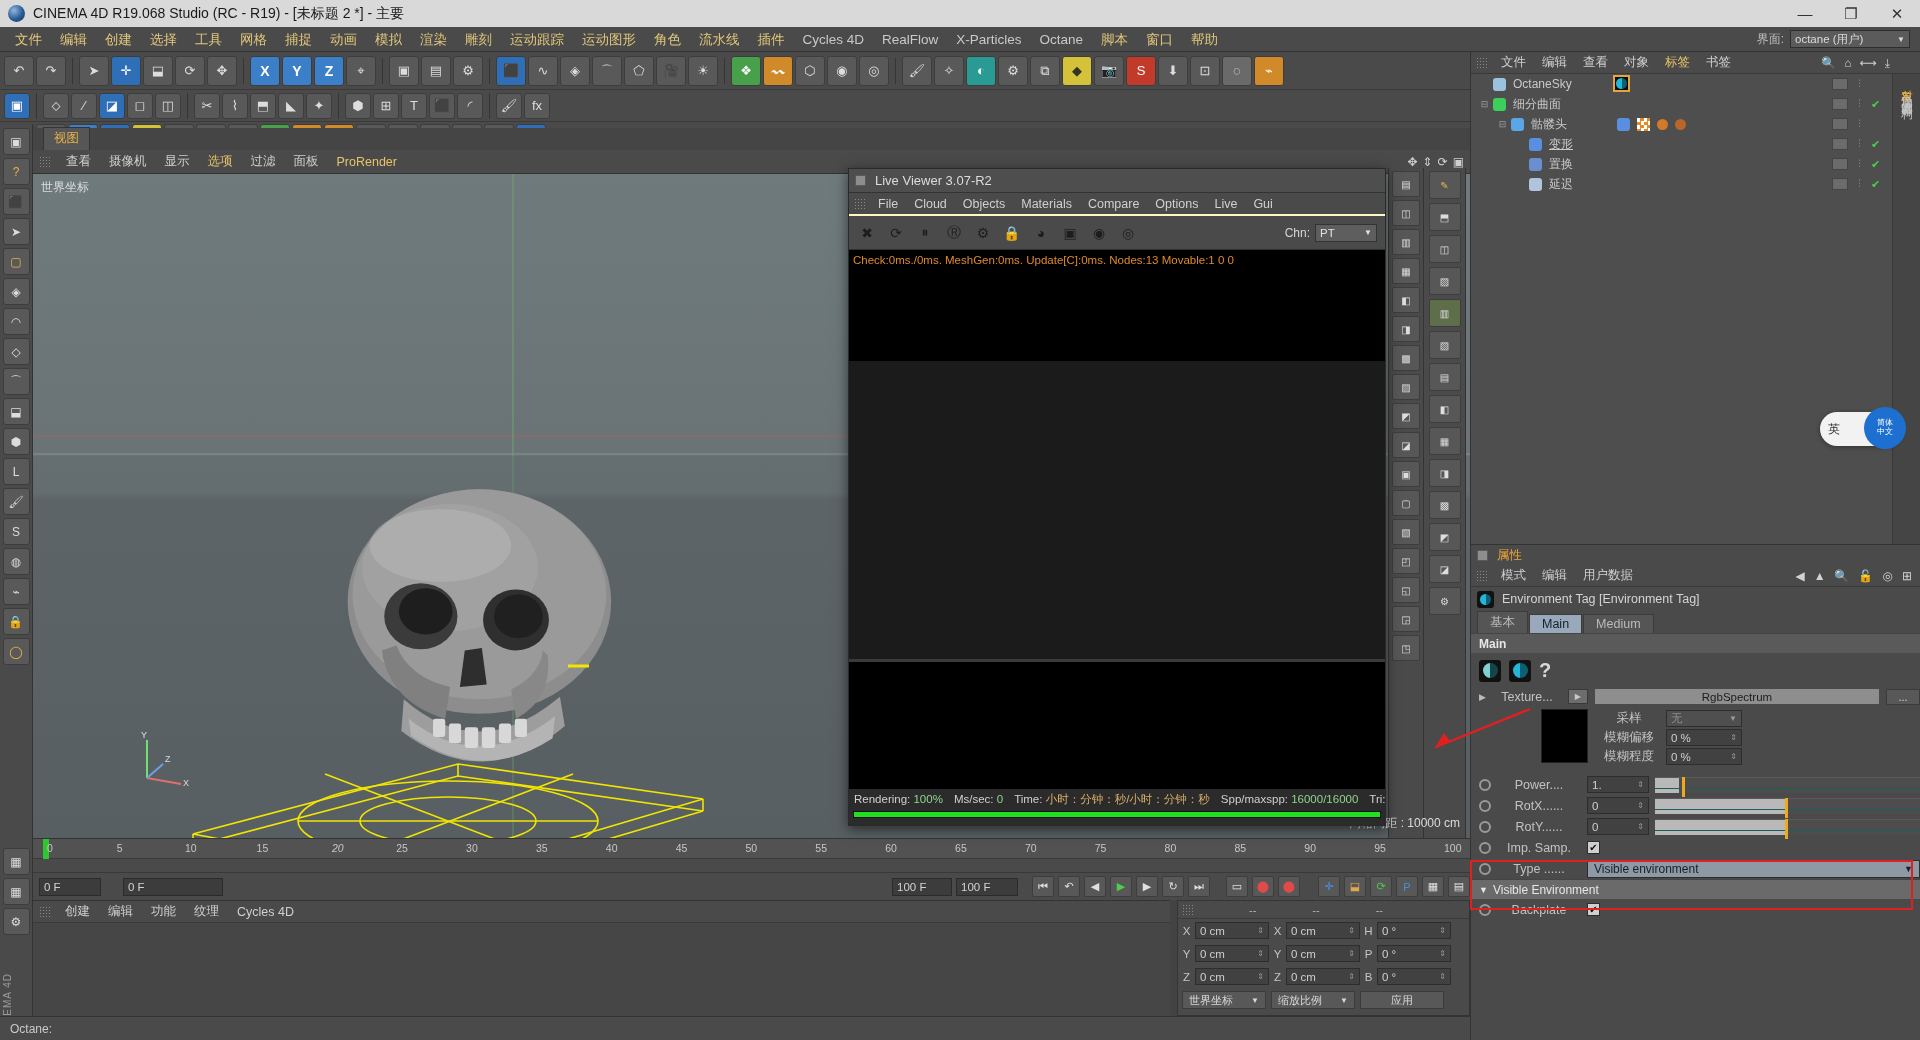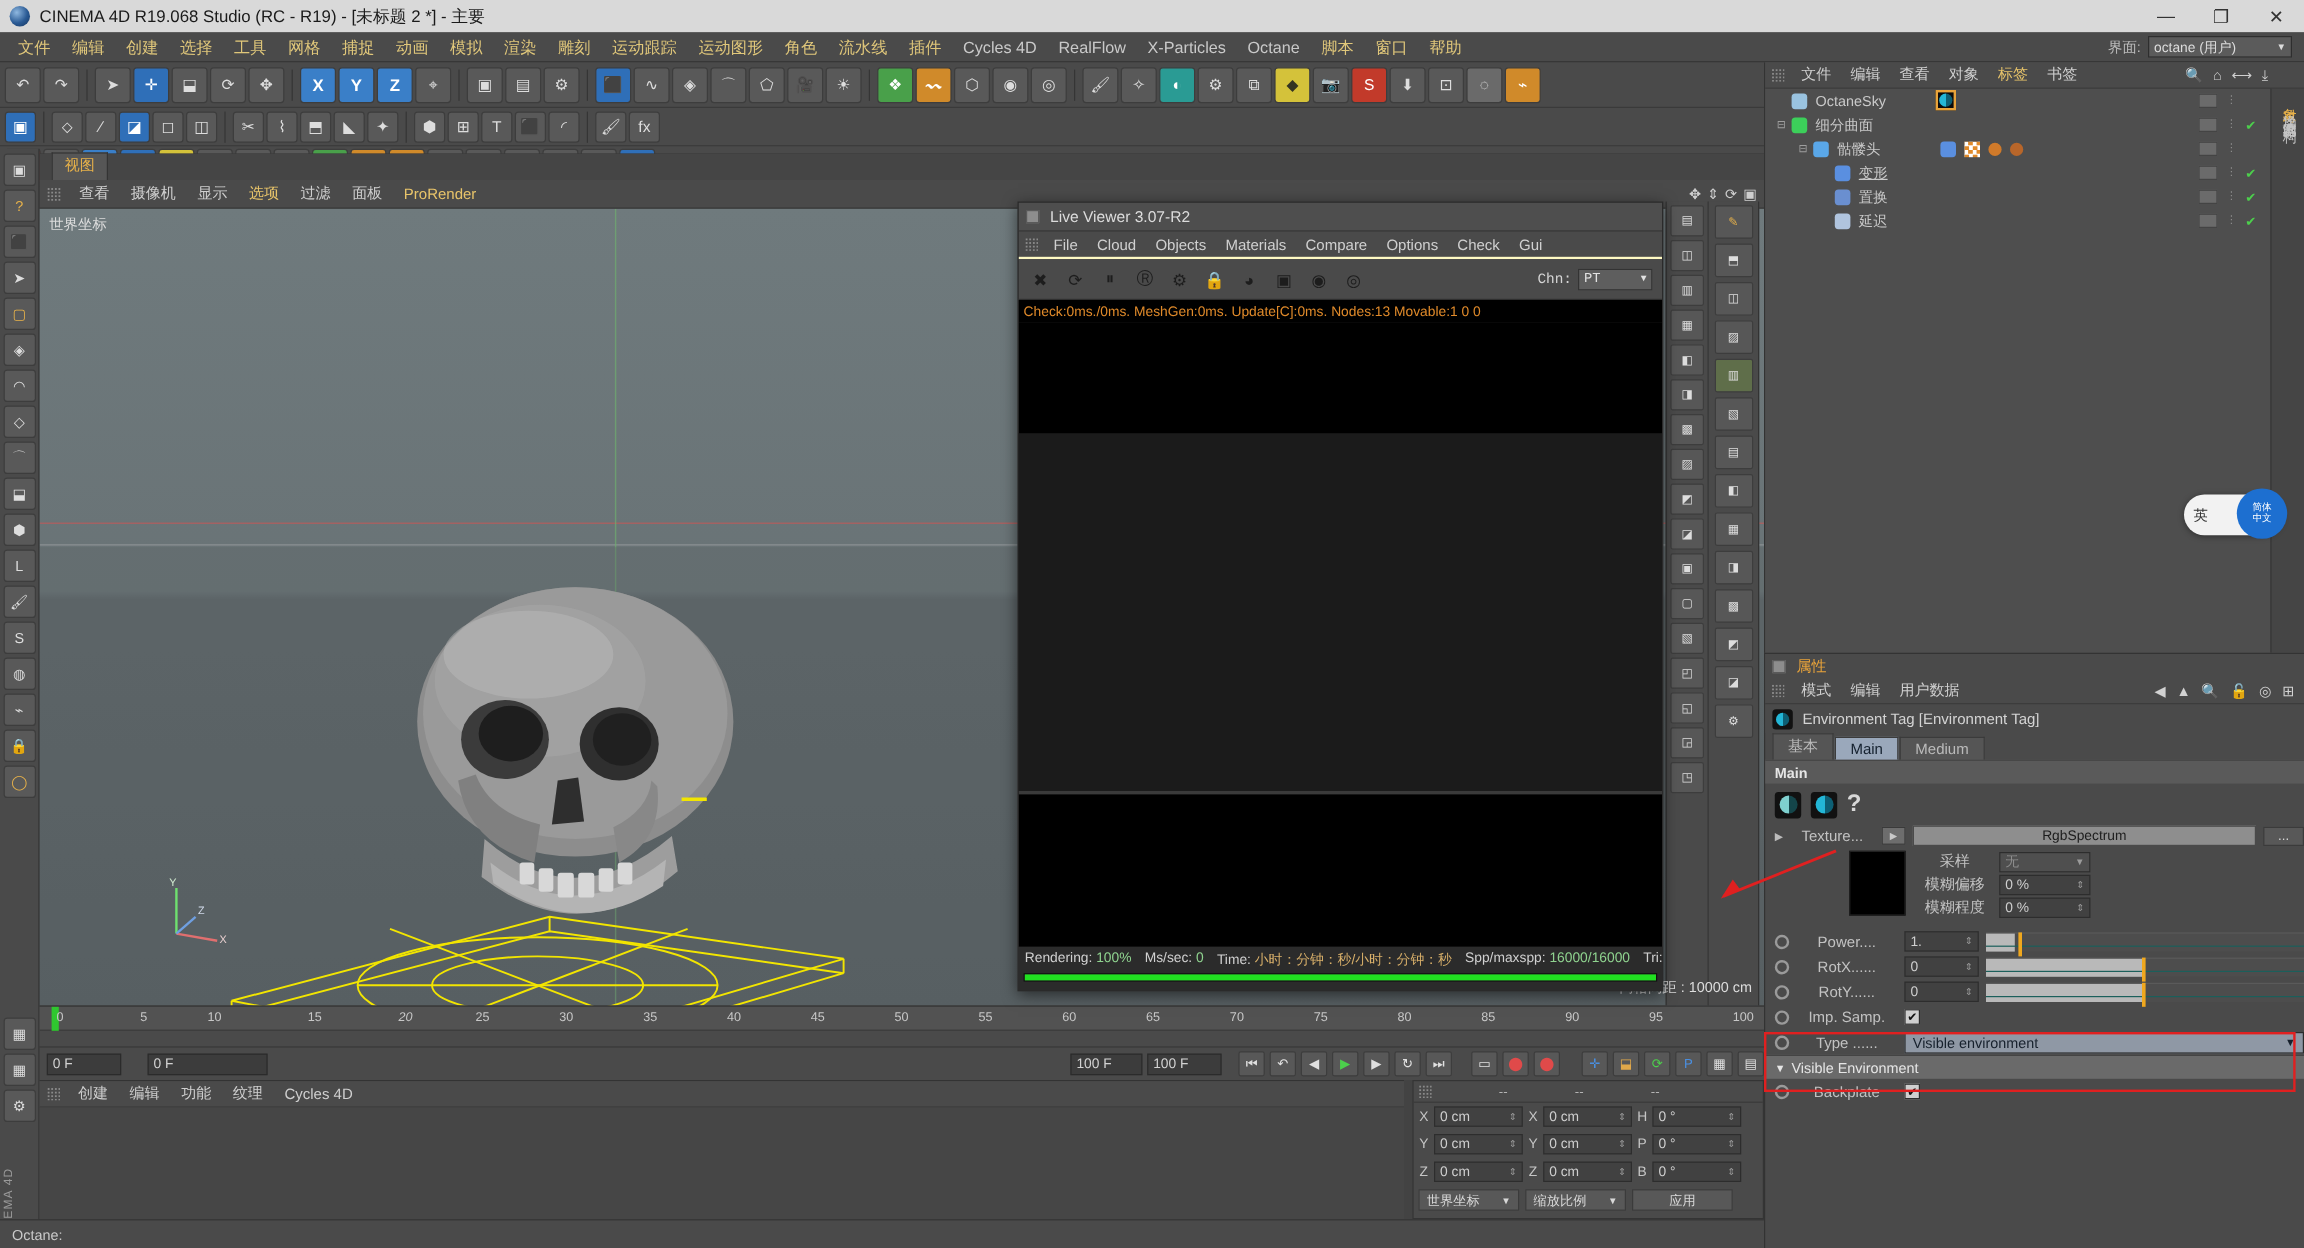--- a/index.html
+++ b/index.html
@@ -89,21 +89,21 @@
   .lv-menu { height:23px; background:#4a4a4a; display:flex;align-items:center;
      padding-left:5px; border-bottom:2px solid #fef9c3;}
   .lv-menu .dots { width:11px;height:11px;margin-right:5px;
      background-image:radial-gradient(#8a8a8a 35%, transparent 36%); background-size:3px 3px;}
   .lv-menu .mi { padding:0 8px; font-size:12.5px; color:#d0d0d0; }
   .lv-tb { height:34px; background:#4a4a4a; display:flex;align-items:center;gap:5px;
      padding-left:6px; border-bottom:1px solid #2f2f2f;}
   .lv-tb .ic { width:24px;height:24px;display:flex;align-items:center;justify-content:center;
      font-size:14px; color:#1d1d1d; }
   .chn { margin-left:auto; display:flex; align-items:center; gap:5px; padding-right:8px;
-     font-size:12px; color:#d5d5d5;font-family:Liberation Mono, monospace; }
+     font-size:12px; color:#d5d5d5; }
   .chn-sel { width:62px;height:18px;background:#5e5e5e;border:1px solid #333;
      font-size:11.5px; color:#e2e2e2; display:flex;align-items:center;padding:0 4px;}
   .chn-sel .arw{ margin-left:auto; font-size:8px;}
   .lv-stat { height:19px; background:#000; color:#e08a2a; font-size:11.5px;
      display:flex;align-items:center; padding-left:4px; white-space:nowrap; overflow:hidden;}
   .lv-canvas { position:absolute; left:0; right:0; top:100px; bottom:36px; background:#000; }
   .lv-canvas .band { position:absolute; left:0; right:0; background:#2d2d2d; }
   .lv-foot { position:absolute; left:0;right:0;bottom:0;height:36px; background:#2b2b2b;}
   .lv-footrow { height:20px; display:flex; align-items:center; font-size:11.5px;
      color:#d0d0d0; padding-left:5px; gap:11px; white-space:nowrap; overflow:hidden;}
@@ -523,21 +523,21 @@
       <span>Live Viewer 3.07-R2</span>
     </div>
     <div class="lv-menu">
       <span class="dots"></span>
       <span class="mi">File</span>
       <span class="mi">Cloud</span>
       <span class="mi">Objects</span>
       <span class="mi">Materials</span>
       <span class="mi">Compare</span>
       <span class="mi">Options</span>
-      <span class="mi">Check</span>
+      <span class="mi">Live</span>
       <span class="mi">Gui</span>
     </div>
     <div class="lv-tb">
       <span class="ic">✖</span>
       <span class="ic">⟳</span>
       <span class="ic">⏸</span>
       <span class="ic">Ⓡ</span>
       <span class="ic">⚙</span>
       <span class="ic">🔒</span>
       <span class="ic">◕</span>
@@ -613,21 +613,21 @@
     <div class="rb">◩</div>
     <div class="rb">◪</div>
     <div class="rb">⚙</div>
   </div>
 
   <div class="timeline">
     <div class="tl-ruler" id="tl-ruler">
       <div class="tl-green"></div>
     <span class="tl-tick" style="left: 14px;">0</span>
         <span class="tl-tick" style="left: 83.85px;">5</span>
-        <span class="tl-tick" style="left: 140px;">10</span>
+        <span class="tl-tick" style="left: 152px;">10</span>
         <span class="tl-tick" style="left: 223.55px;">15</span>
         <span class="tl-tick" style="left: 299px; font-style: italic;">20</span>
         <span class="tl-tick" style="left: 363.25px;">25</span>
         <span class="tl-tick" style="left: 433.1px;">30</span>
         <span class="tl-tick" style="left: 502.95px;">35</span>
         <span class="tl-tick" style="left: 572.8px;">40</span>
         <span class="tl-tick" style="left: 642.65px;">45</span>
         <span class="tl-tick" style="left: 712.5px;">50</span>
         <span class="tl-tick" style="left: 782.35px;">55</span>
         <span class="tl-tick" style="left: 852.2px;">60</span>

